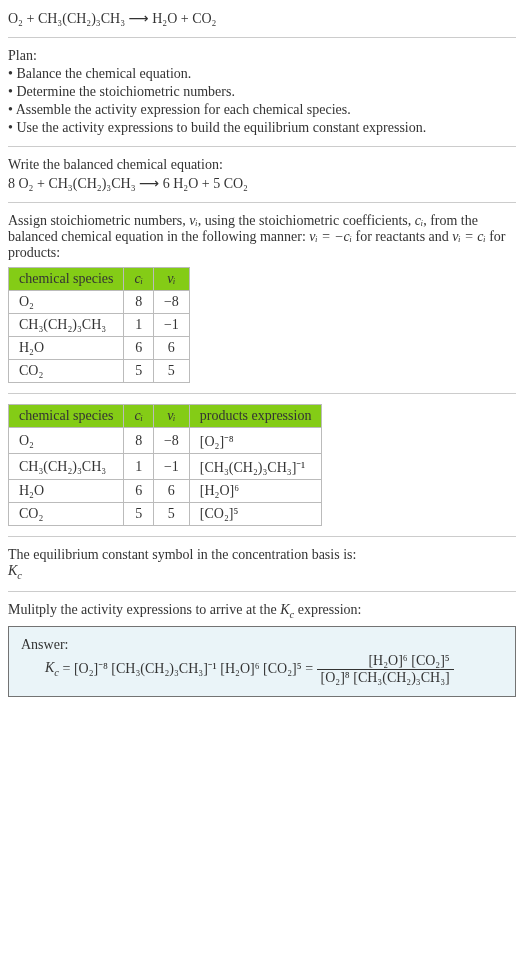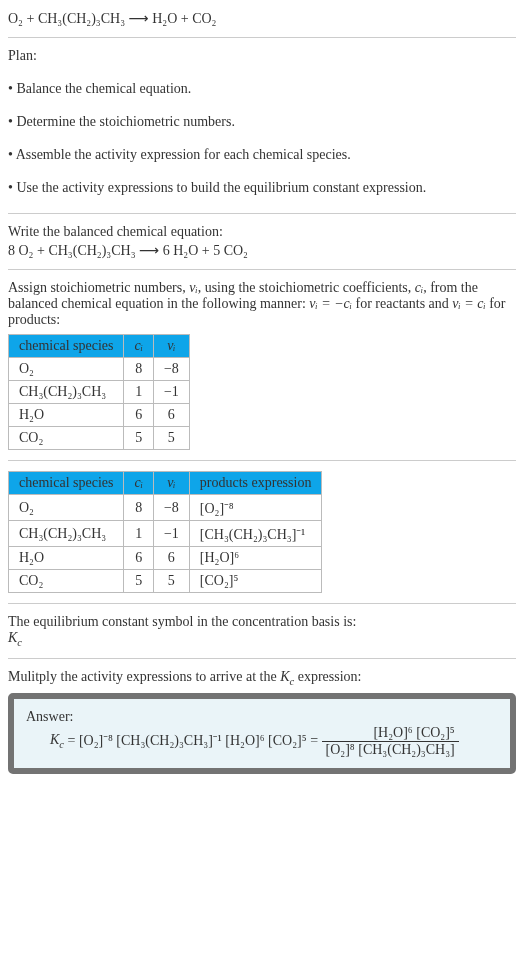--- a/index.html
+++ b/index.html
@@ -26,29 +26,29 @@
     border-collapse: collapse;
     margin: 6px 0;
   }
   th, td {
     border: 1px solid #bbb;
     padding: 3px 10px;
     text-align: left;
     font-weight: normal;
   }
   th {
-    background: #0ea5e9;
+    background: #84cc16;
   }
   td.center, th.center {
     text-align: center;
   }
   .answer-box {
     background: #eaf4f8;
-    border: 6px solid #737373;
-    border-radius: 5px;
+    border: 1px solid #737373;
+    border-radius: 0;
     padding: 10px 12px;
     margin-top: 6px;
   }
   .frac {
     display: inline-block;
     vertical-align: middle;
     text-align: center;
   }
   .frac .num {
     display: block;
@@ -60,21 +60,21 @@
     display: block;
     padding: 0 4px;
   }
   sub, sup {
     font-size: 0.75em;
   }
   .eq-line {
     margin: 2px 0;
   }
   .plan-list {
-    margin: 17px 0;
+    margin: 2px 0;
   }
   .nowrap {
     white-space: nowrap;
   }
 </style>
 </head>
 <body>
 
 <div class="section">
   <div class="eq-line">O₂ + CH₃(CH₂)₃CH₃  ⟶  H₂O + CO₂</div>

